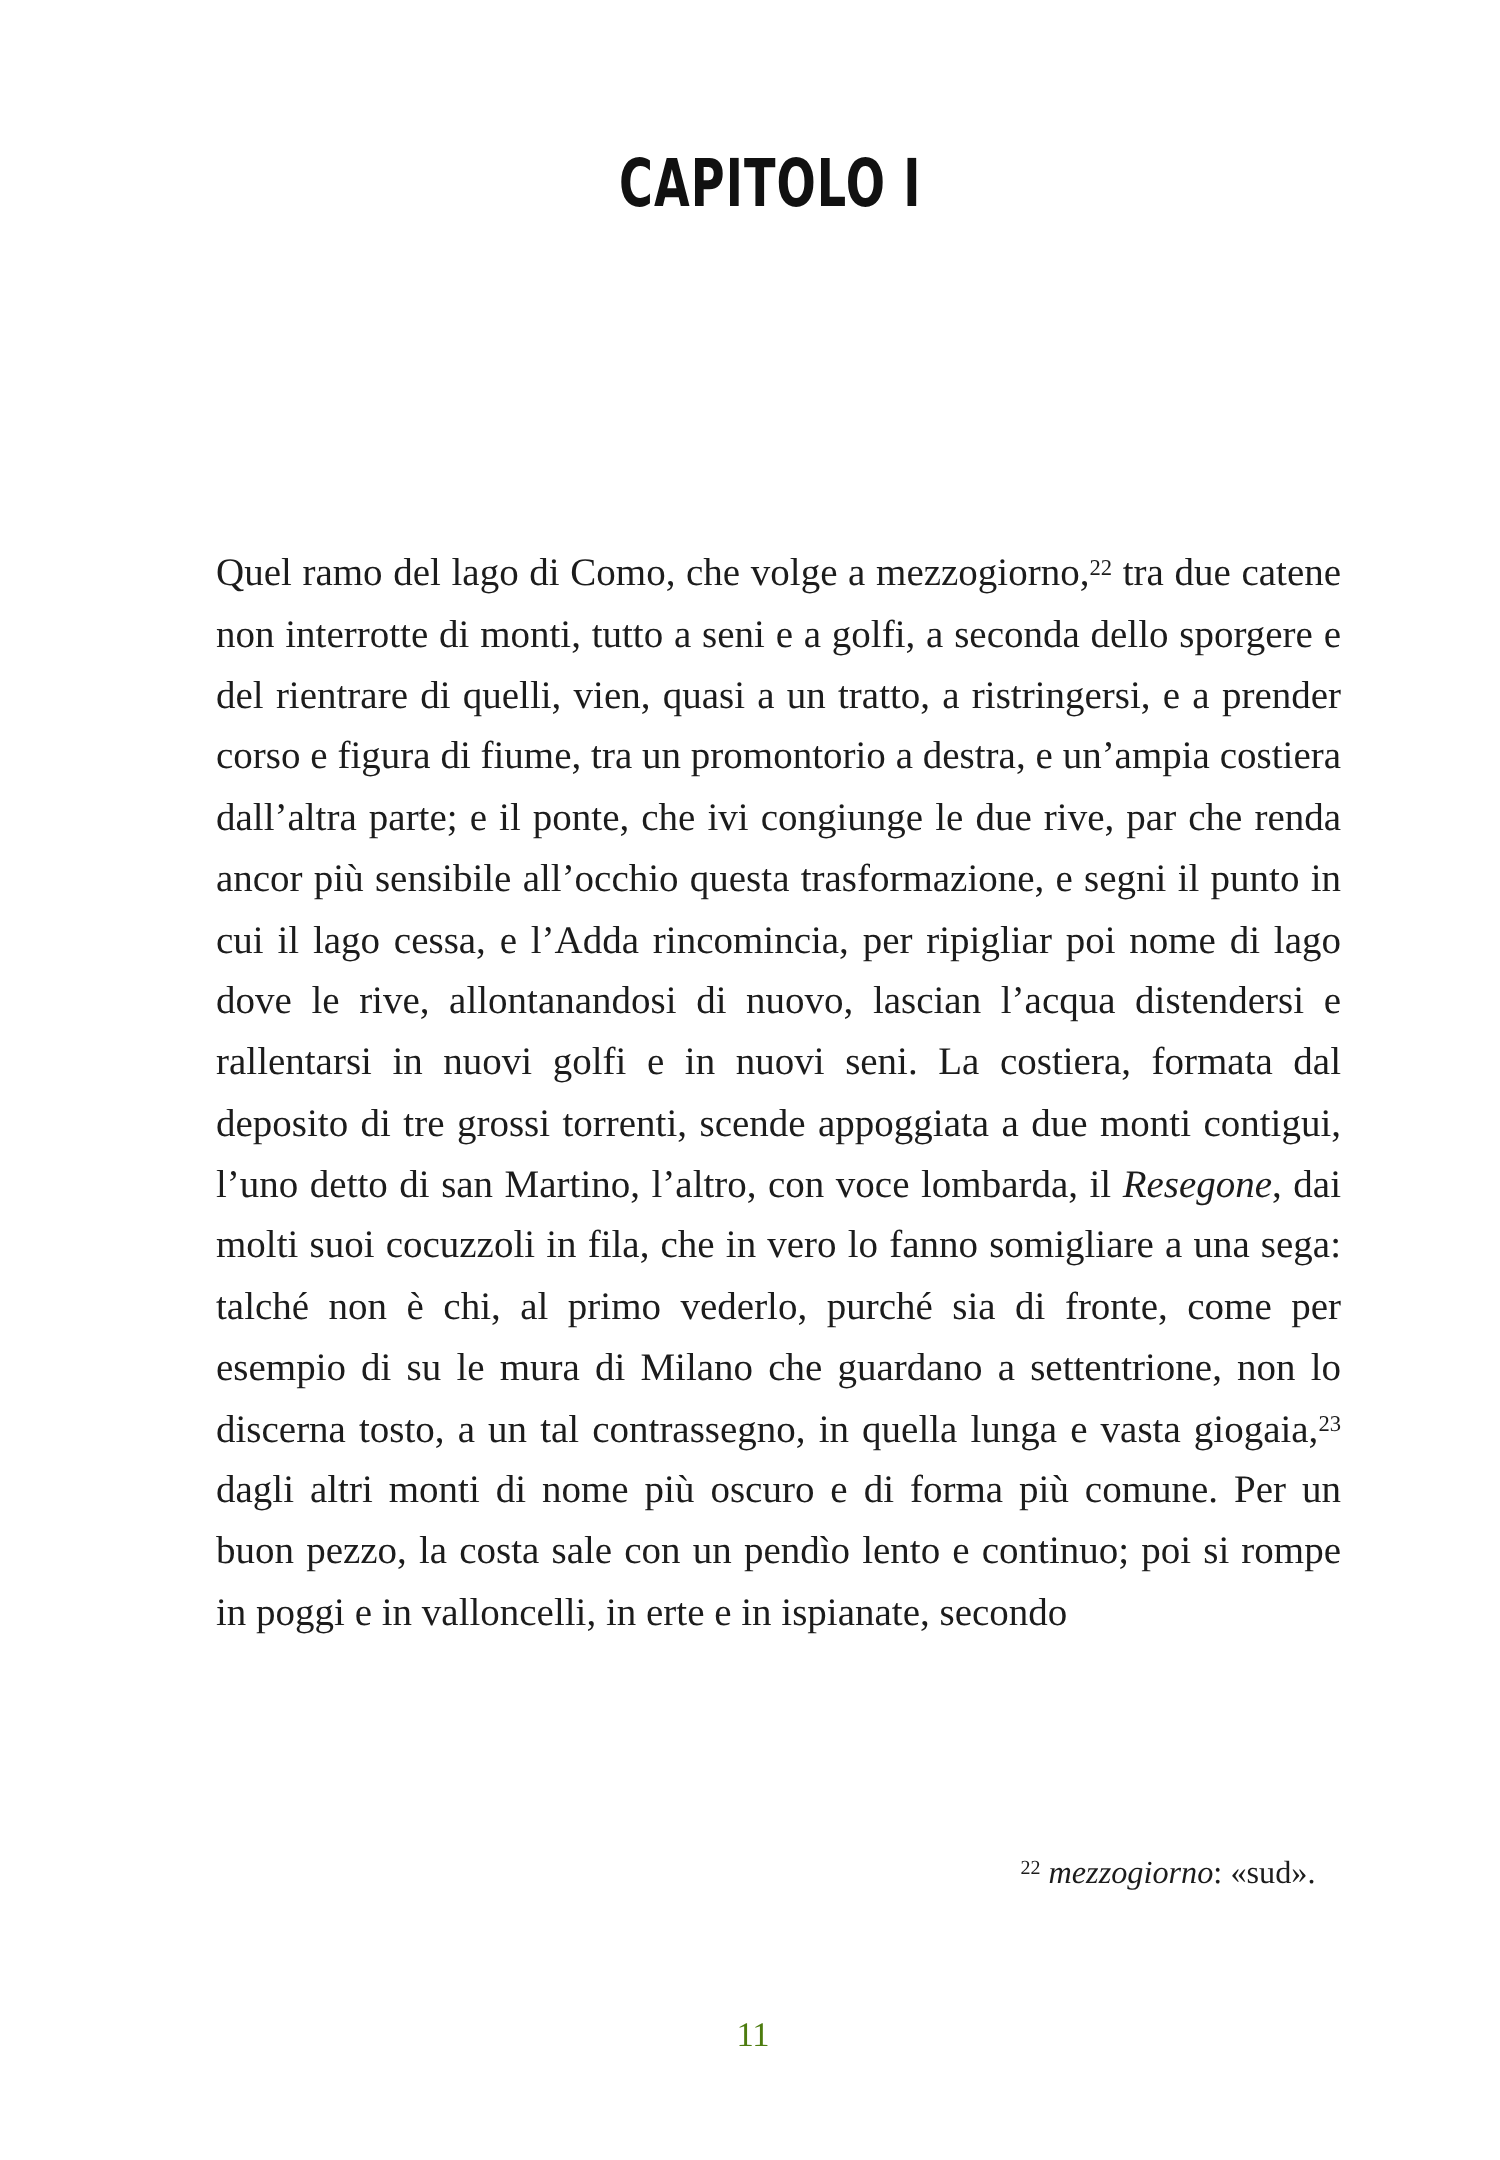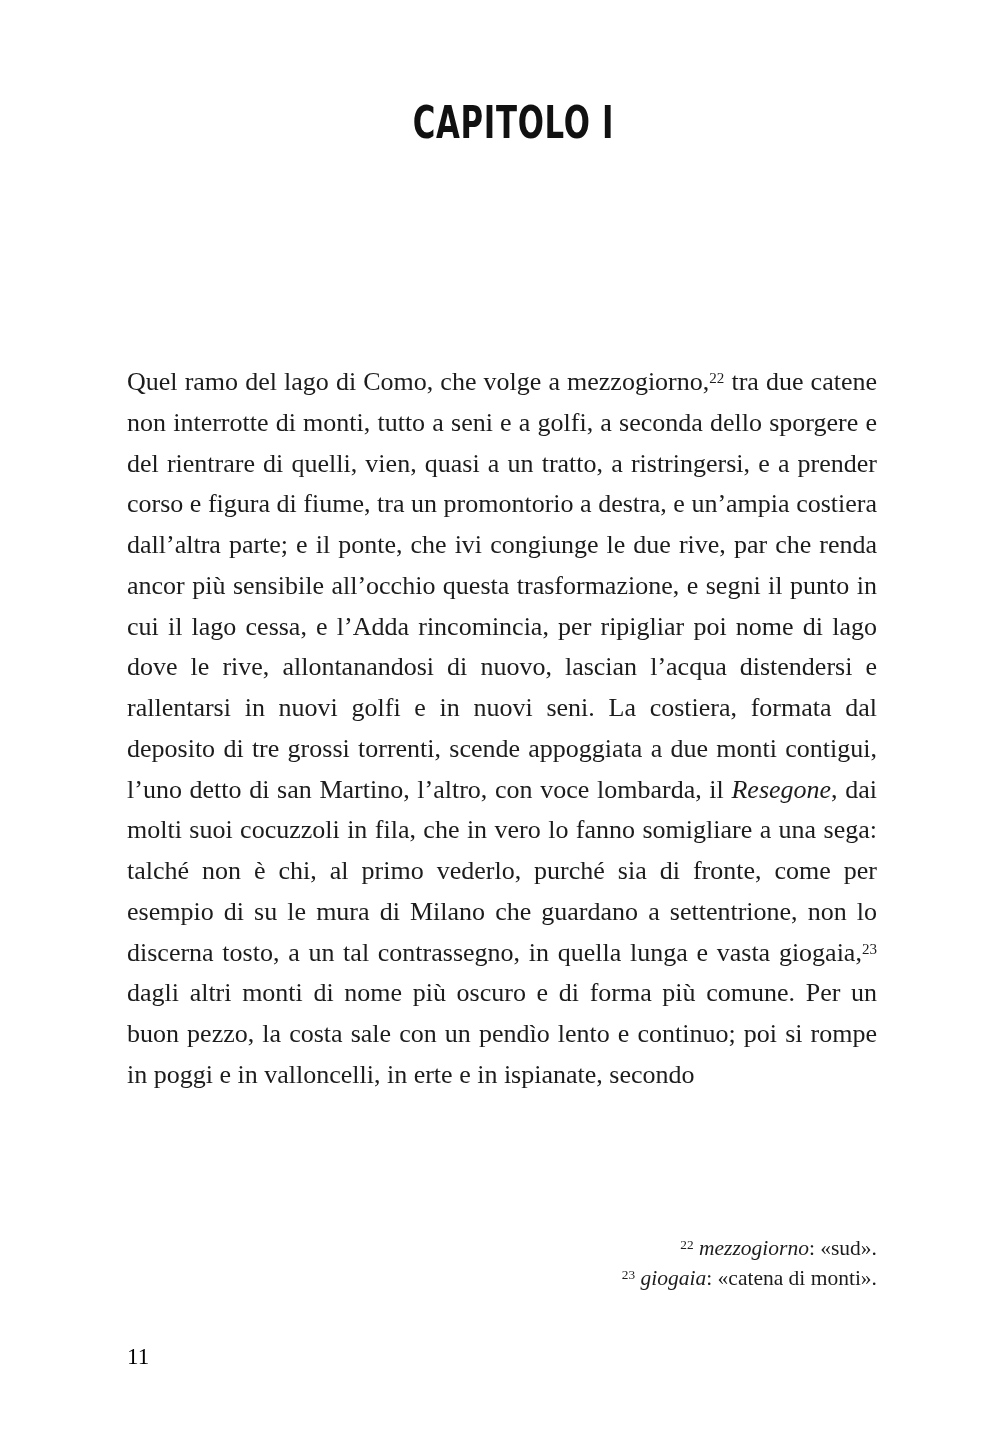--- a/index.html
+++ b/index.html
@@ -30,21 +30,21 @@
     font-size: 44px;
     letter-spacing: 1px;
     color: #111111;
     transform: scaleX(0.70);
     transform-origin: 50% 50%;
     white-space: nowrap;
   }
   .body-text {
     position: absolute;
     top: 362px;
-    left: 127px;
+    left: 144px;
     width: 750px;
     margin: 0;
     font-size: 26px;
     line-height: 40.75px;
     text-align: justify;
     hyphens: auto;
     -webkit-hyphens: auto;
   }
   .body-text em, .footnote em {
     font-style: italic;
@@ -69,36 +69,34 @@
   .footnote sup.fn-num {
     font-size: 0.62em;
     line-height: 0;
     vertical-align: 0.42em;
   }
   .page-number {
     position: absolute;
     top: 1344px;
     left: 127px;
     width: 750px;
-    text-align: left;
+    text-align: center;
     font-size: 23px;
-    color: #000000;
+    color: #4d7c0f;
   }
 </style>
 </head>
 <body>
 
 <div class="sheet">
 
   <h1 class="chapter-title">CAPITOLO I</h1>
 
   <p class="body-text"><span>Quel ramo del lago di Como, che volge a mezzogiorno,</span><sup class="fn-ref">22</sup><span> tra due catene non interrotte di monti, tutto a seni e a golfi, a seconda dello sporgere e del rientrare di quelli, vien, quasi a un tratto, a ristringersi, e a prender corso e figura di fiume, tra un promontorio a destra, e un’ampia costiera dall’altra parte; e il ponte, che ivi congiunge le due rive, par che renda ancor più sensibile all’occhio questa trasformazione, e segni il punto in cui il lago cessa, e l’Adda rincomincia, per ripigliar poi nome di lago dove le rive, allontanandosi di nuovo, lascian l’acqua distendersi e rallentarsi in nuovi golfi e in nuovi seni. La costiera, formata dal deposito di tre grossi torrenti, scende appoggiata a due monti contigui, l’uno detto di san Martino, l’altro, con voce lombarda, il </span><em>Resegone</em><span>, dai molti suoi cocuzzoli in fila, che in vero lo fanno somigliare a una sega: talché non è chi, al primo vederlo, purché sia di fronte, come per esempio di su le mura di Milano che guardano a settentrione, non lo discerna tosto, a un tal contrassegno, in quella lunga e vasta giogaia,</span><sup class="fn-ref">23</sup><span> dagli altri monti di nome più oscuro e di forma più comune. Per un buon pezzo, la costa sale con un pendìo lento e continuo; poi si rompe in poggi e in valloncelli, in erte e in ispianate, secondo</span></p>
 
   <div class="footnotes">
     <p class="footnote"><sup class="fn-num">22</sup>
       <em>mezzogiorno</em><span>: «sud».</span></p>
-    <p class="footnote"><sup class="fn-num">23</sup>
-      <em>giogaia</em><span>: «catena di monti».</span></p>
   </div>
 
   <div class="page-number">11</div>
 
 </div>
 
 </body></html>

